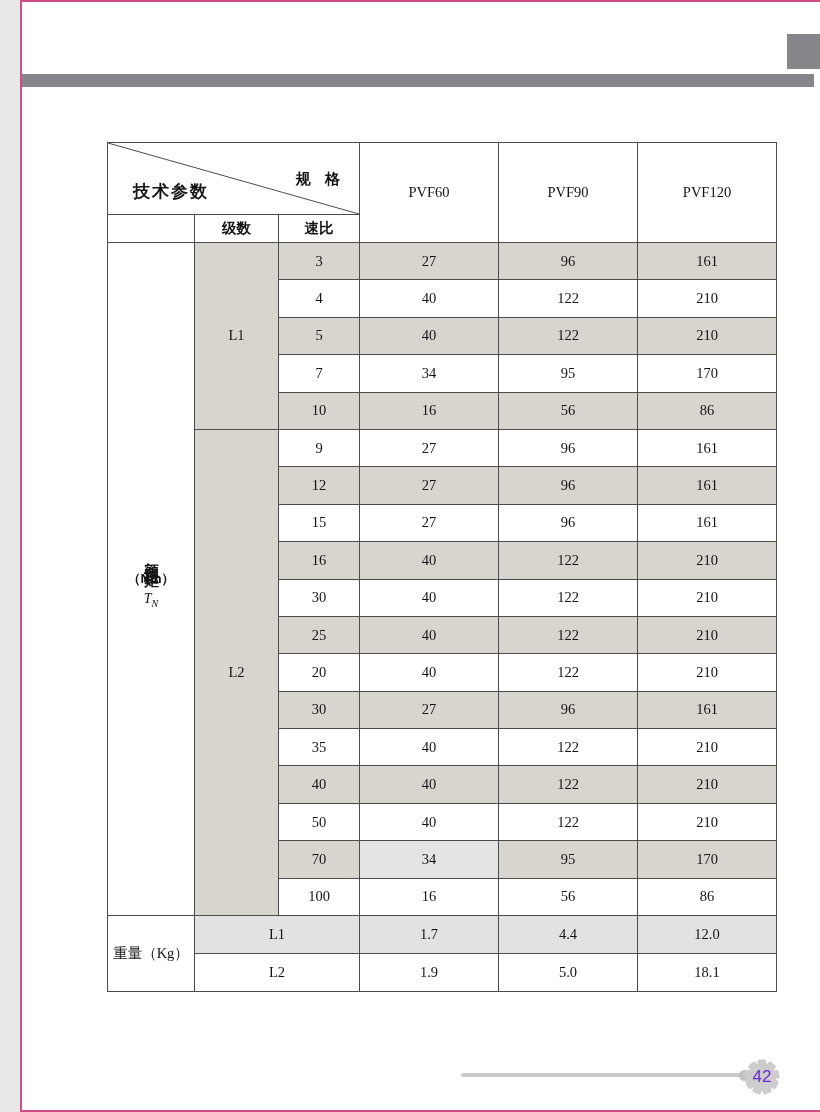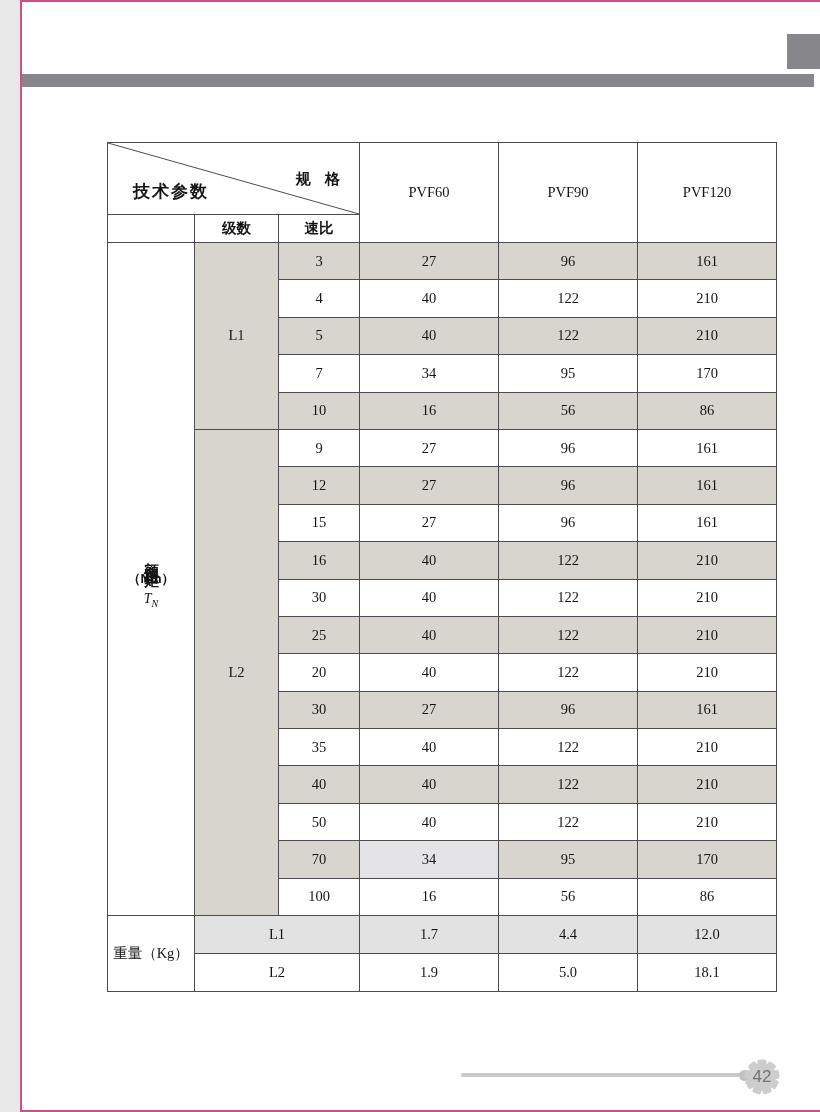--- a/index.html
+++ b/index.html
@@ -44,21 +44,21 @@
   .unit { font-family:"Liberation Sans",sans-serif; font-weight:bold; font-size:13px; margin-top:2px; }
   .tsym { font-family:"Liberation Serif",serif; font-style:italic; font-size:14px; }
   .tsym sub { font-size:10px; font-style:italic; }
 
   
   .footer-rule { position:absolute; left:439px; top:1071px; width:284px; height:4px; background:#c9c9c9; border-radius:2px; }
   .footer-dot  { position:absolute; left:717px; top:1068px; width:11px; height:11px; border-radius:50%; background:#c2c2c2; }
   .gear-box    { position:absolute; left:712px; top:1047px; width:56px; height:56px; }
   .gear-box svg { position:absolute; left:0; top:0; width:56px; height:56px; }
   .page-number { position:absolute; left:0; top:0; width:56px; height:56px; line-height:56px; text-align:center;
-                 font-family:"Liberation Sans",sans-serif; font-size:17px; color:#737373; }
+                 font-family:"Liberation Sans",sans-serif; font-size:17px; color:#6d28d9; }
 </style>
 </head>
 <body>
 
 <div class="page">
 
   <div class="corner-accent"></div>
   <div class="header-rule"></div>
 
   <table class="spec">

